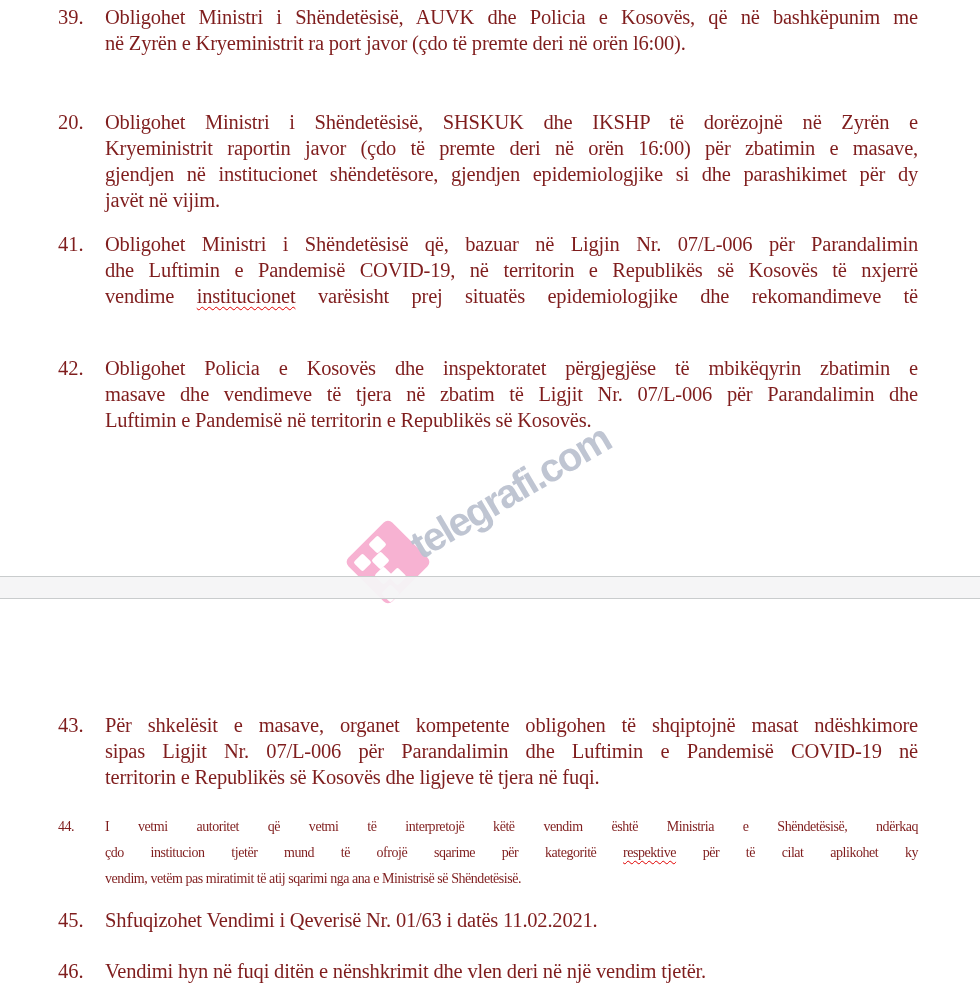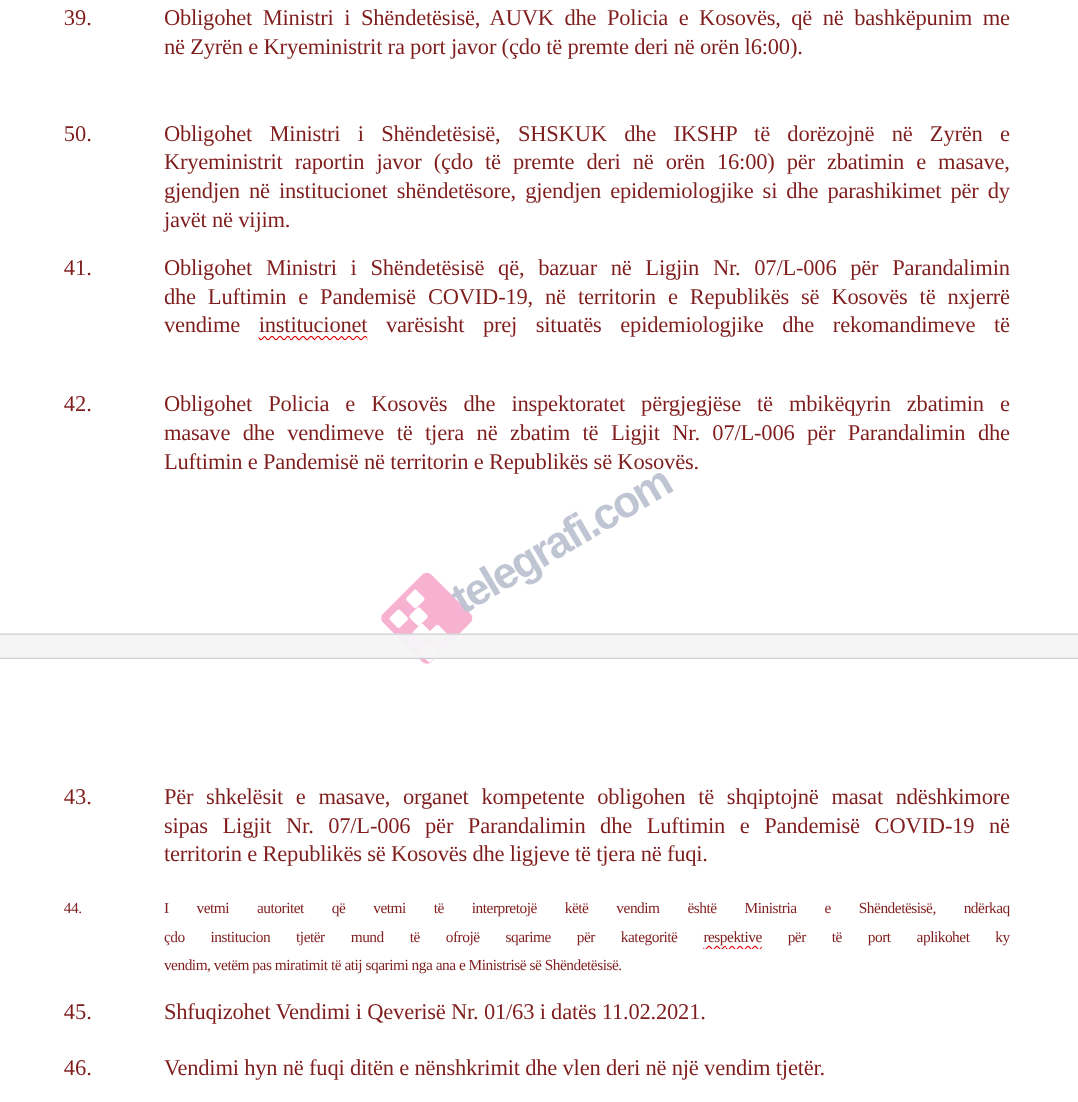--- a/index.html
+++ b/index.html
@@ -36,21 +36,20 @@
   .txt {
     margin-left: 47px;
     width: 813px;
   }
   .ln {
     font-size: 20.5px;
     line-height: 26px;
     letter-spacing: -0.2px;
     white-space: nowrap;
     text-align: left;
-    margin-left: 44px;
   }
   .ln.j {
     text-align: justify;
     text-align-last: justify;
   }
   .item.condensed .ln,
   .item.condensed .num {
     font-size: 14px;
     letter-spacing: -0.45px;
   }
@@ -148,21 +147,21 @@
 
   <section class="item" style="top:4px">
     <span class="num">39.</span>
     <div class="txt">
       <div class="ln j">Obligohet Ministri i Shëndetësisë, AUVK dhe Policia e Kosovës, që në bashkëpunim me</div>
       <div class="ln">në Zyrën e Kryeministrit ra port javor (çdo të premte deri në orën l6:00).</div>
     </div>
   </section>
 
   <section class="item" style="top:109px">
-    <span class="num">50.</span>
+    <span class="num">20.</span>
     <div class="txt">
       <div class="ln j">Obligohet Ministri i Shëndetësisë, SHSKUK dhe IKSHP të dorëzojnë në Zyrën e</div>
       <div class="ln j">Kryeministrit raportin javor (çdo të premte deri në orën 16:00) për zbatimin e masave,</div>
       <div class="ln j">gjendjen në institucionet shëndetësore, gjendjen epidemiologjike si dhe parashikimet për dy</div>
       <div class="ln">javët në vijim.</div>
     </div>
   </section>
 
   <section class="item" style="top:231px">
     <span class="num">41.</span>
@@ -188,21 +187,21 @@
       <div class="ln j">Për shkelësit e masave, organet kompetente obligohen të shqiptojnë masat ndëshkimore</div>
       <div class="ln j">sipas Ligjit Nr. 07/L-006 për Parandalimin dhe Luftimin e Pandemisë COVID-19 në</div>
       <div class="ln">territorin e Republikës së Kosovës dhe ligjeve të tjera në fuqi.</div>
     </div>
   </section>
 
   <section class="item condensed" style="top:814px">
     <span class="num">44.</span>
     <div class="txt">
       <div class="ln j">I vetmi autoritet që vetmi të interpretojë këtë vendim është Ministria e Shëndetësisë, ndërkaq</div>
-      <div class="ln j"><span>çdo institucion tjetër mund të ofrojë sqarime për kategoritë </span><span class="miss">respektive</span><span> për të port aplikohet ky</span></div>
+      <div class="ln j"><span>çdo institucion tjetër mund të ofrojë sqarime për kategoritë </span><span class="miss">respektive</span><span> për të cilat aplikohet ky</span></div>
       <div class="ln">vendim, vetëm pas miratimit të atij sqarimi nga ana e Ministrisë së Shëndetësisë.</div>
     </div>
   </section>
 
   <section class="item" style="top:907px">
     <span class="num">45.</span>
     <div class="txt">
       <div class="ln">Shfuqizohet Vendimi i Qeverisë Nr. 01/63 i datës 11.02.2021.</div>
     </div>
   </section>

